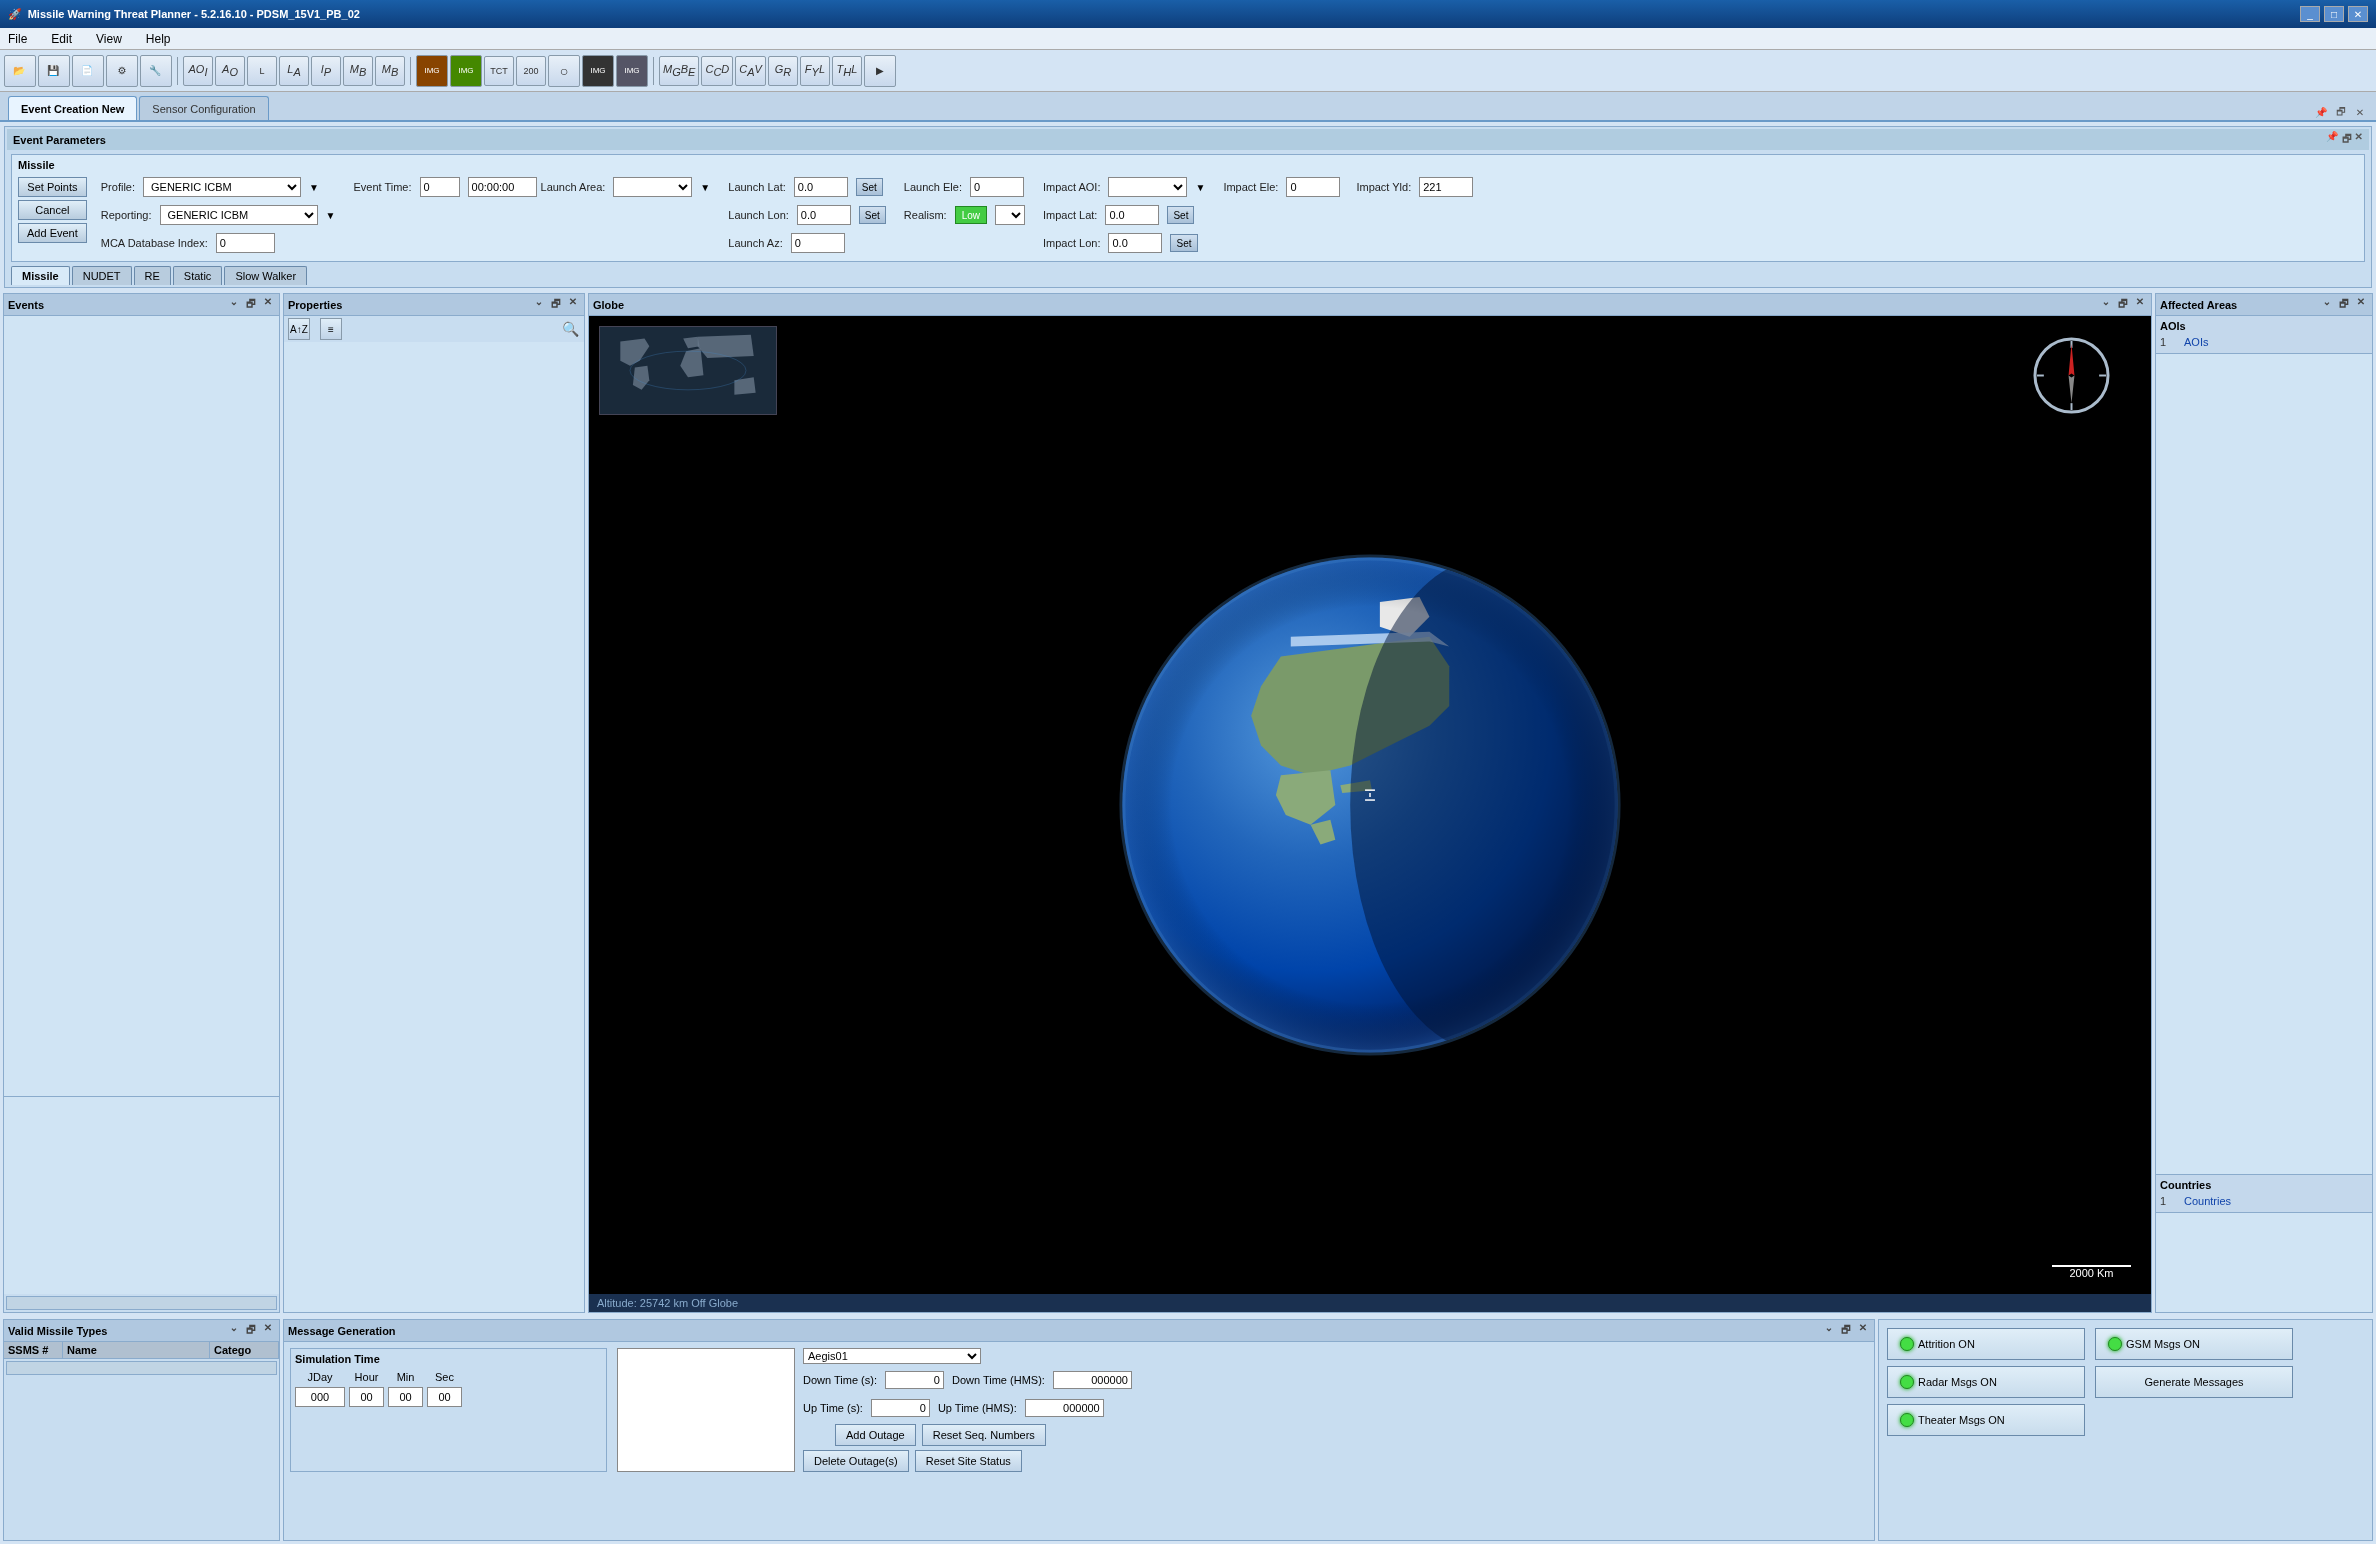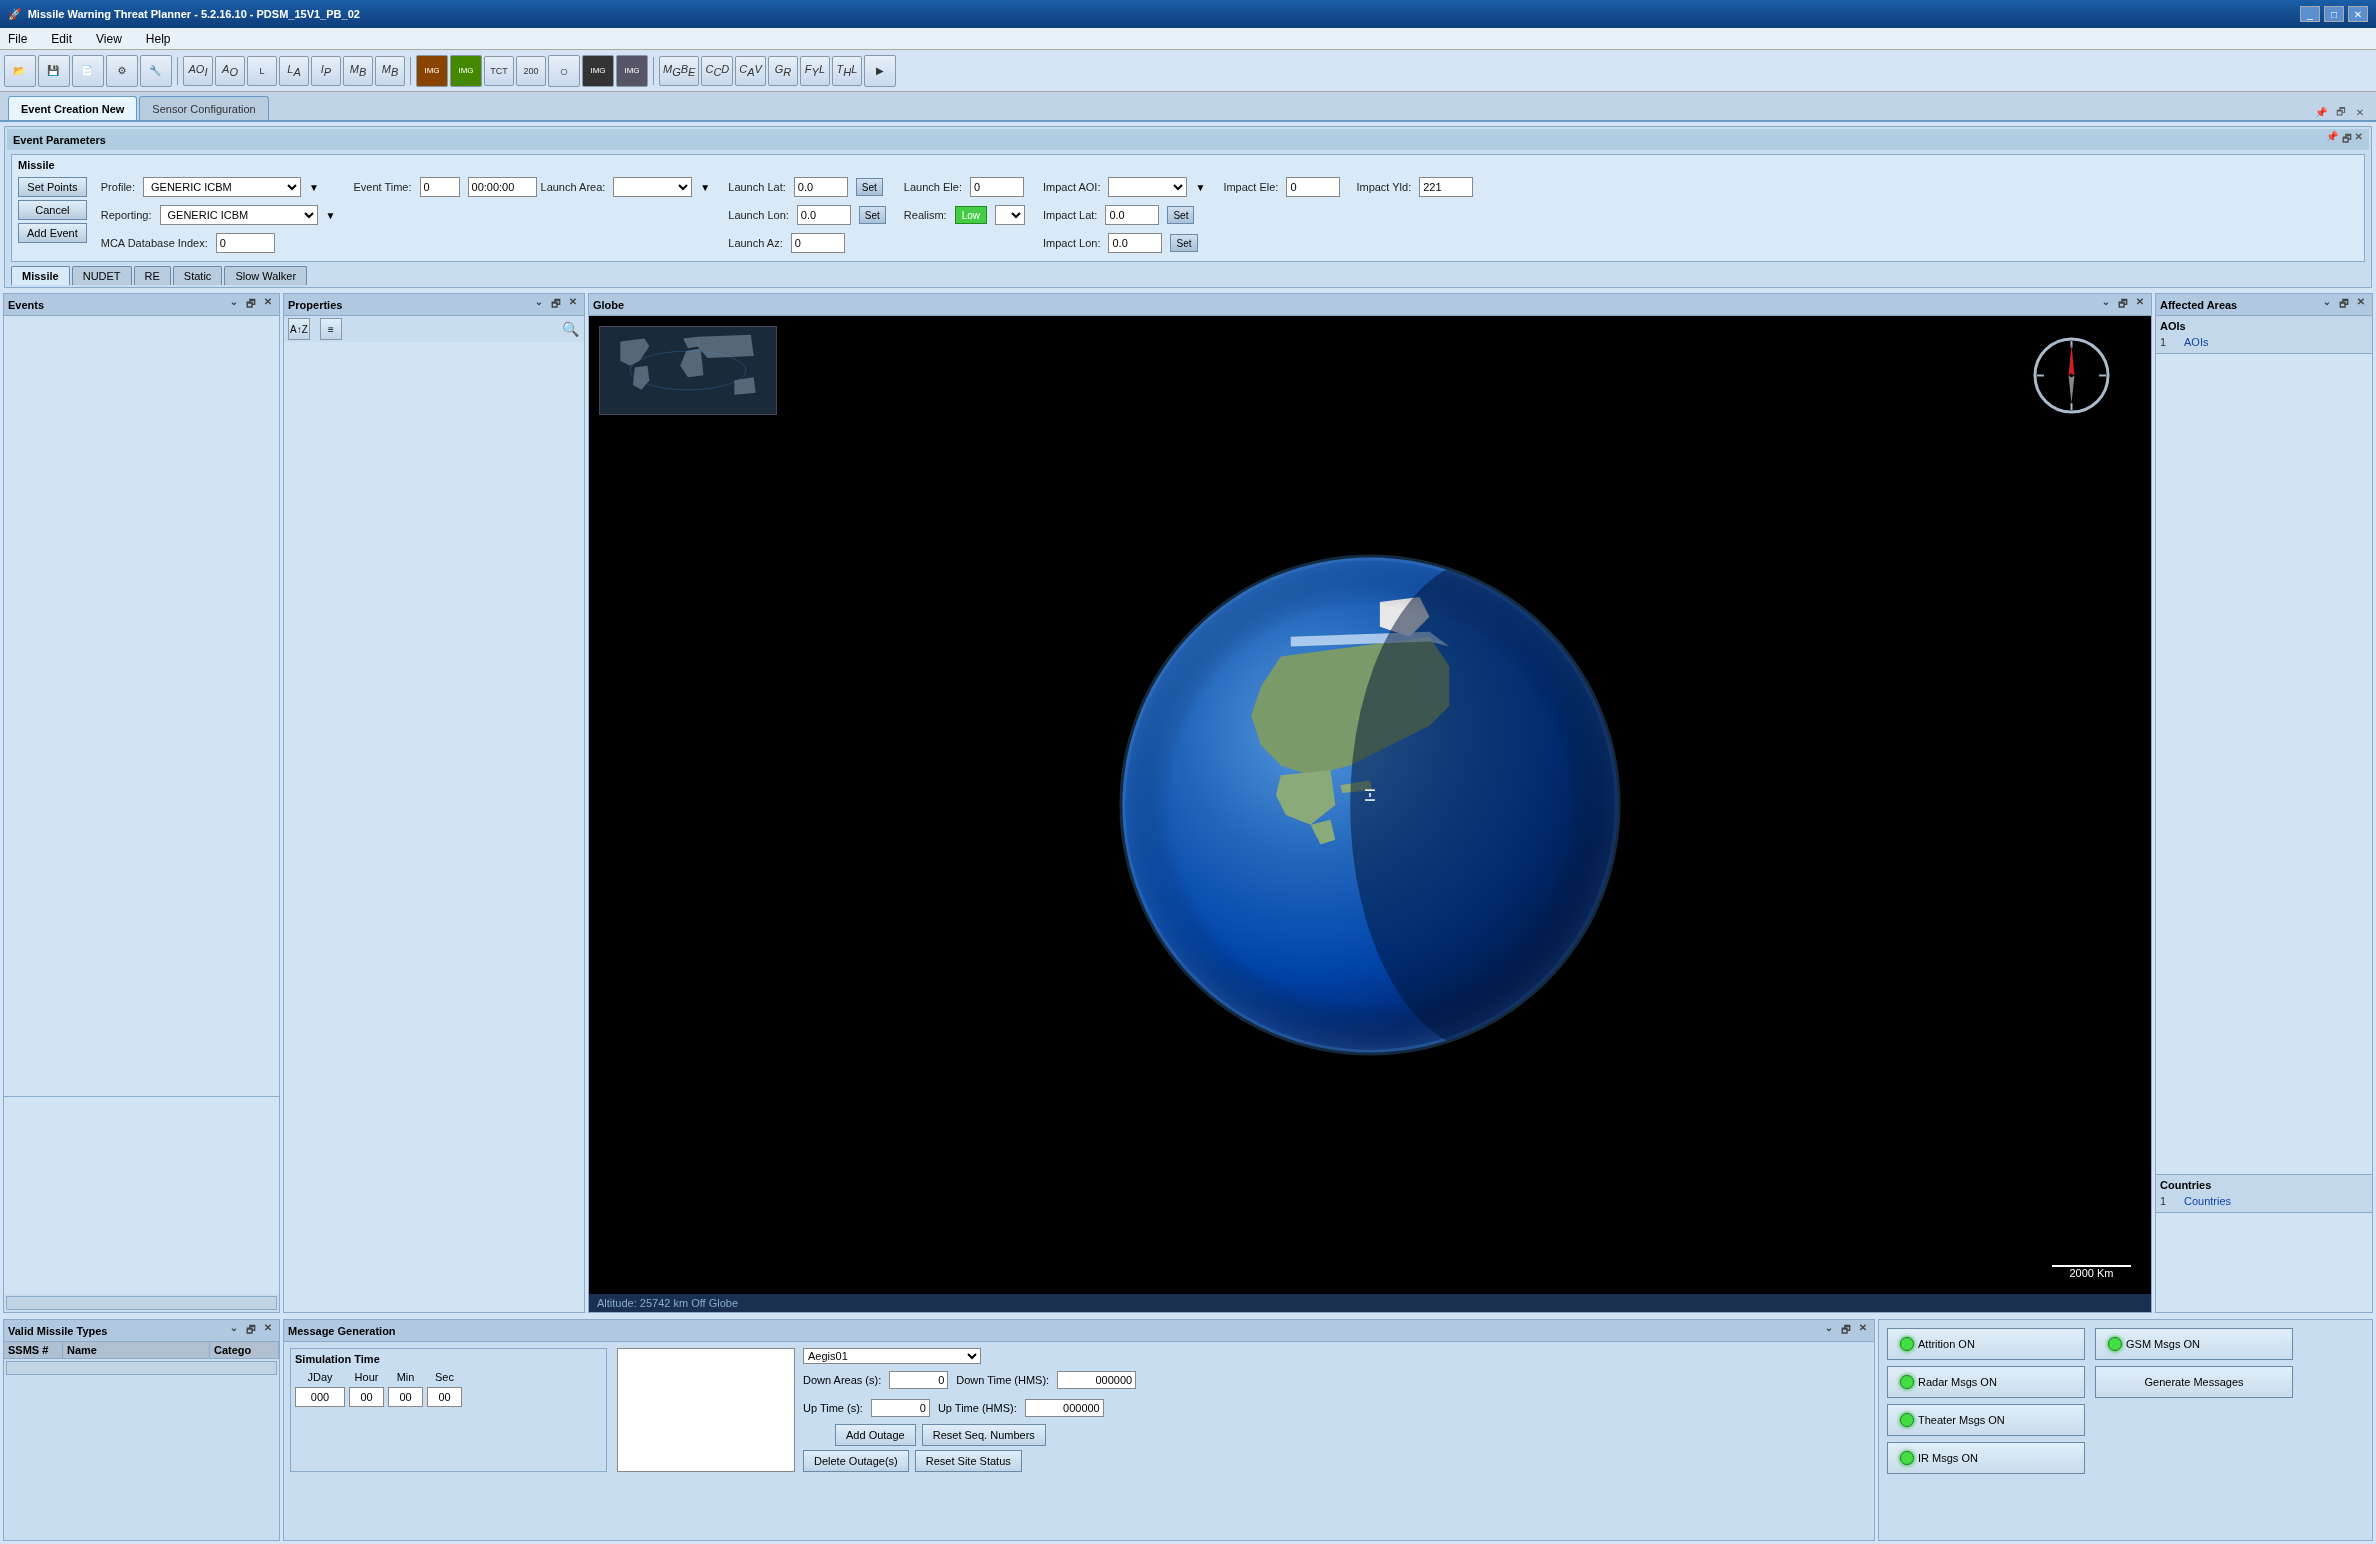--- a/index.html
+++ b/index.html
@@ -828,21 +828,21 @@
         <div style="flex:1;">
           <div style="display:flex; gap:8px;">
 
             <div style="width:178px; min-height:99px; background:white; border:1px solid #888;"></div>
 
             <div style="display:flex; flex-direction:column; gap:4px;">
               <select class="outage-select">
                 <option>Aegis01</option>
               </select>
               <div class="outage-row">
-                <span>Down Areas (s):</span>
+                <span>Down Time (s):</span>
                 <input class="outage-input" value="0" style="">
                 <span>Down Time (HMS):</span>
                 <input class="outage-input" style="width: 79px;" value="000000">
               </div>
               <div class="outage-row">
                 <span>Up Time (s):</span>
                 <input class="outage-input" value="0" style="">
                 <span>Up Time (HMS):</span>
                 <input class="outage-input" style="width: 79px;" value="000000">
               </div>
@@ -877,24 +877,18 @@
           <span>Radar Msgs ON</span>
         </button>
         <button class="generate-btn">Generate Messages</button>
       </div>
       <div class="status-btn-row">
         <button class="status-btn">
           <div class="status-led"></div>
           <span>Theater Msgs ON</span>
         </button>
       </div>
-      <div class="status-btn-row">
-        <button class="status-btn">
-          <div class="status-led"></div>
-          <span>IR Msgs ON</span>
-        </button>
-      </div>
     </div>
 
   </div>
 
 </div>
 
 
 </body></html>

